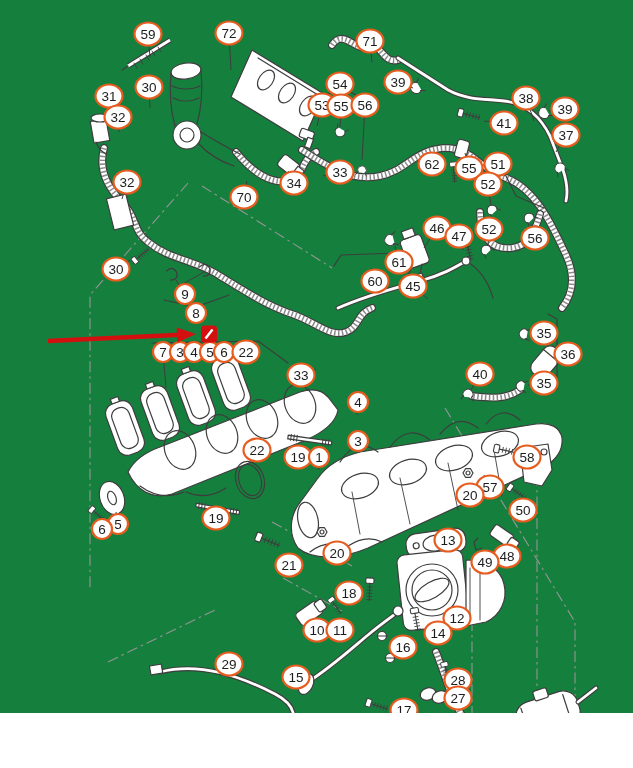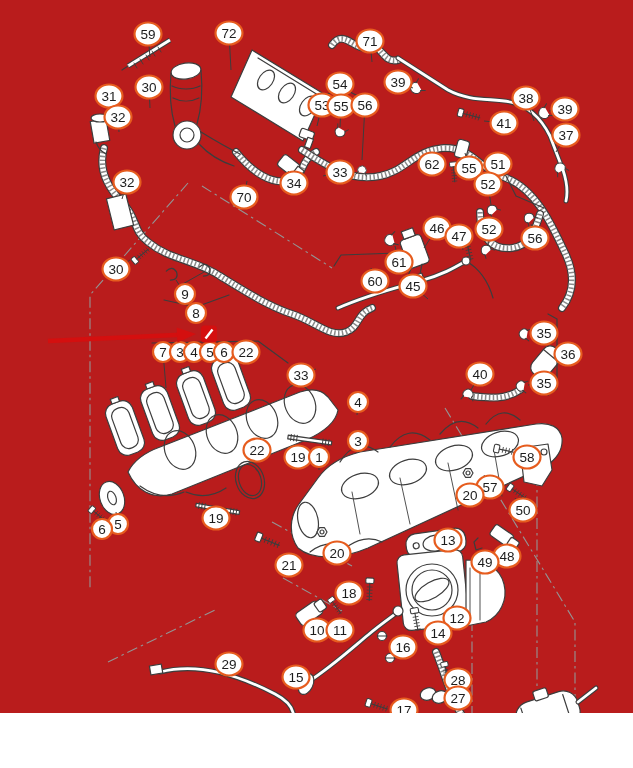--- a/index.html
+++ b/index.html
@@ -1,16 +1,16 @@
 <!DOCTYPE html>
 <html><head>
 <meta charset="utf-8">
 <style>
   html,body{margin:0;padding:0;background:#ffffff;}
-  .stage{position:relative;width:633px;height:713px;background:#b91c1c;overflow:hidden;
+  .stage{position:relative;width:633px;height:713px;background:#15803d;overflow:hidden;
          font-family:"Liberation Sans", sans-serif;}
   svg{display:block}
   .ln{stroke:#3d3d3d;fill:none;stroke-width:1.2;stroke-linejoin:round;stroke-linecap:round}
   .lnf{fill:#ffffff}
   .thin{stroke-width:0.9}
   .dash{stroke:#949494;stroke-width:1.1;stroke-dasharray:11 4 2.5 4;fill:none}
   .tube-o{stroke:#3d3d3d;stroke-width:8;fill:none;stroke-linecap:round}
   .tube-i{stroke:#ffffff;stroke-width:5.6;fill:none;stroke-linecap:round}
   .tube-b{stroke:#8a8a8a;stroke-width:5.6;fill:none;stroke-dasharray:1.5 2.4}
   .pipe-o{stroke:#3d3d3d;stroke-width:5;fill:none;stroke-linecap:round}

